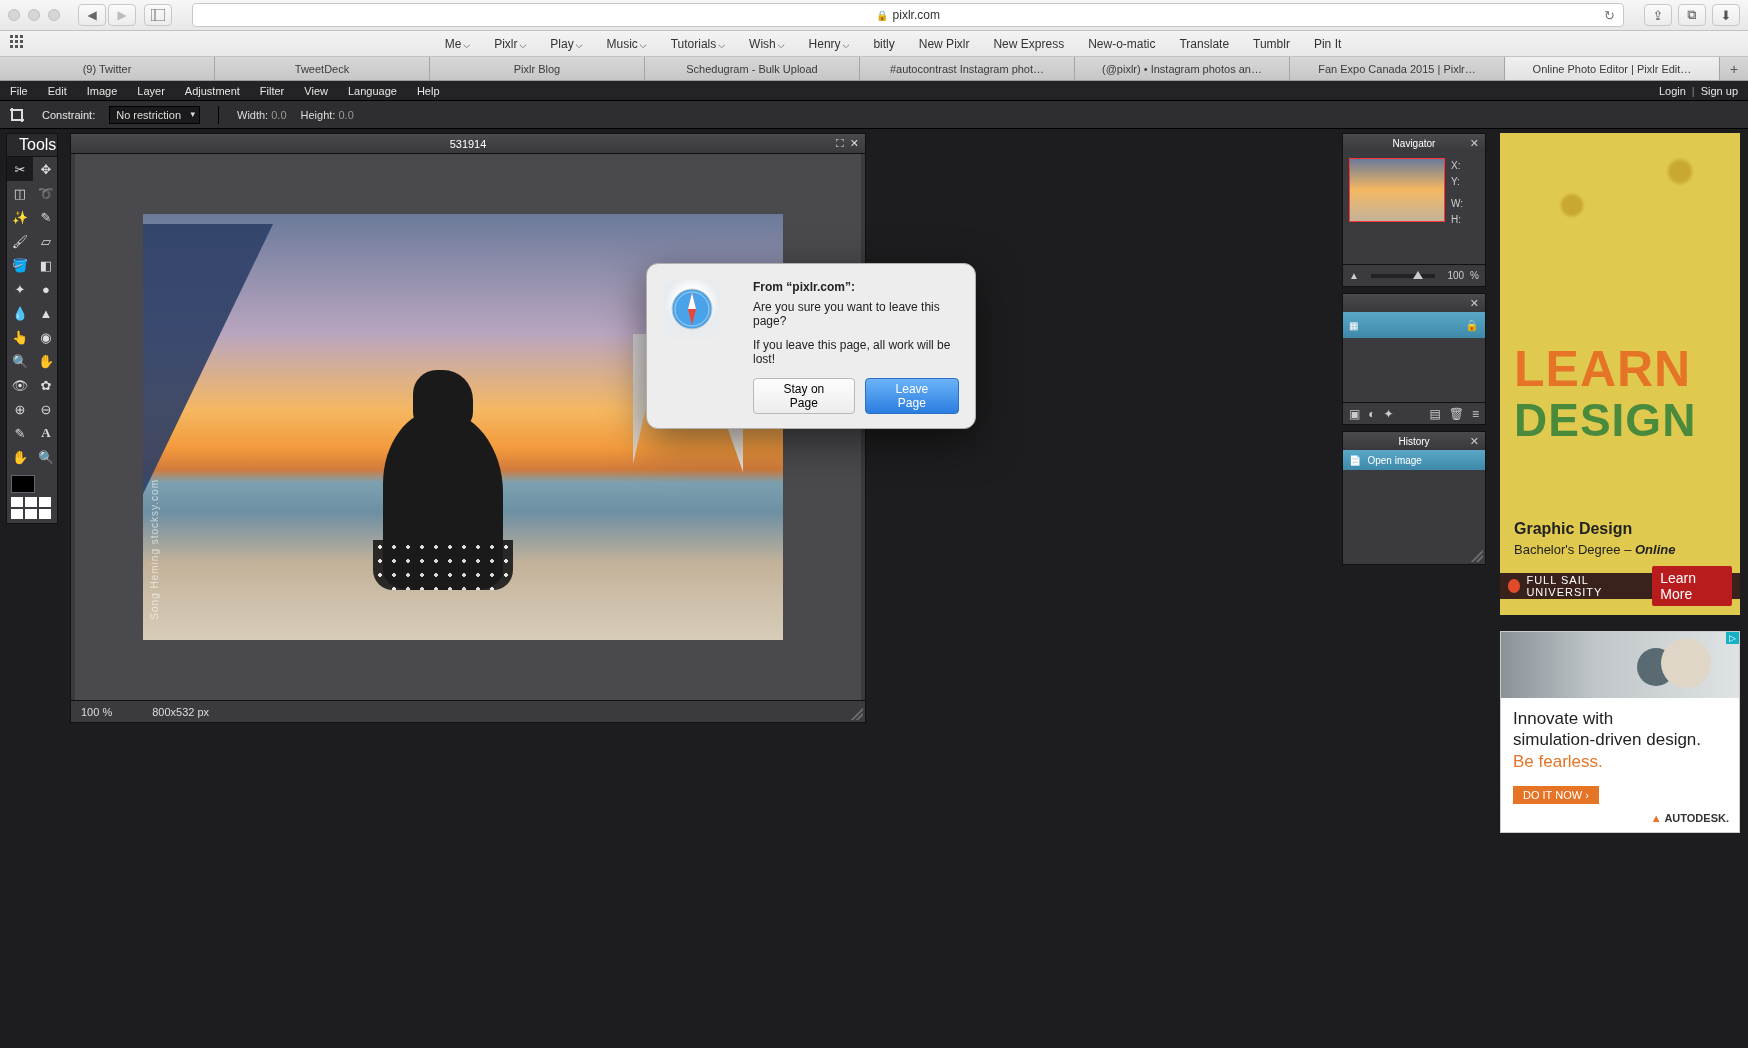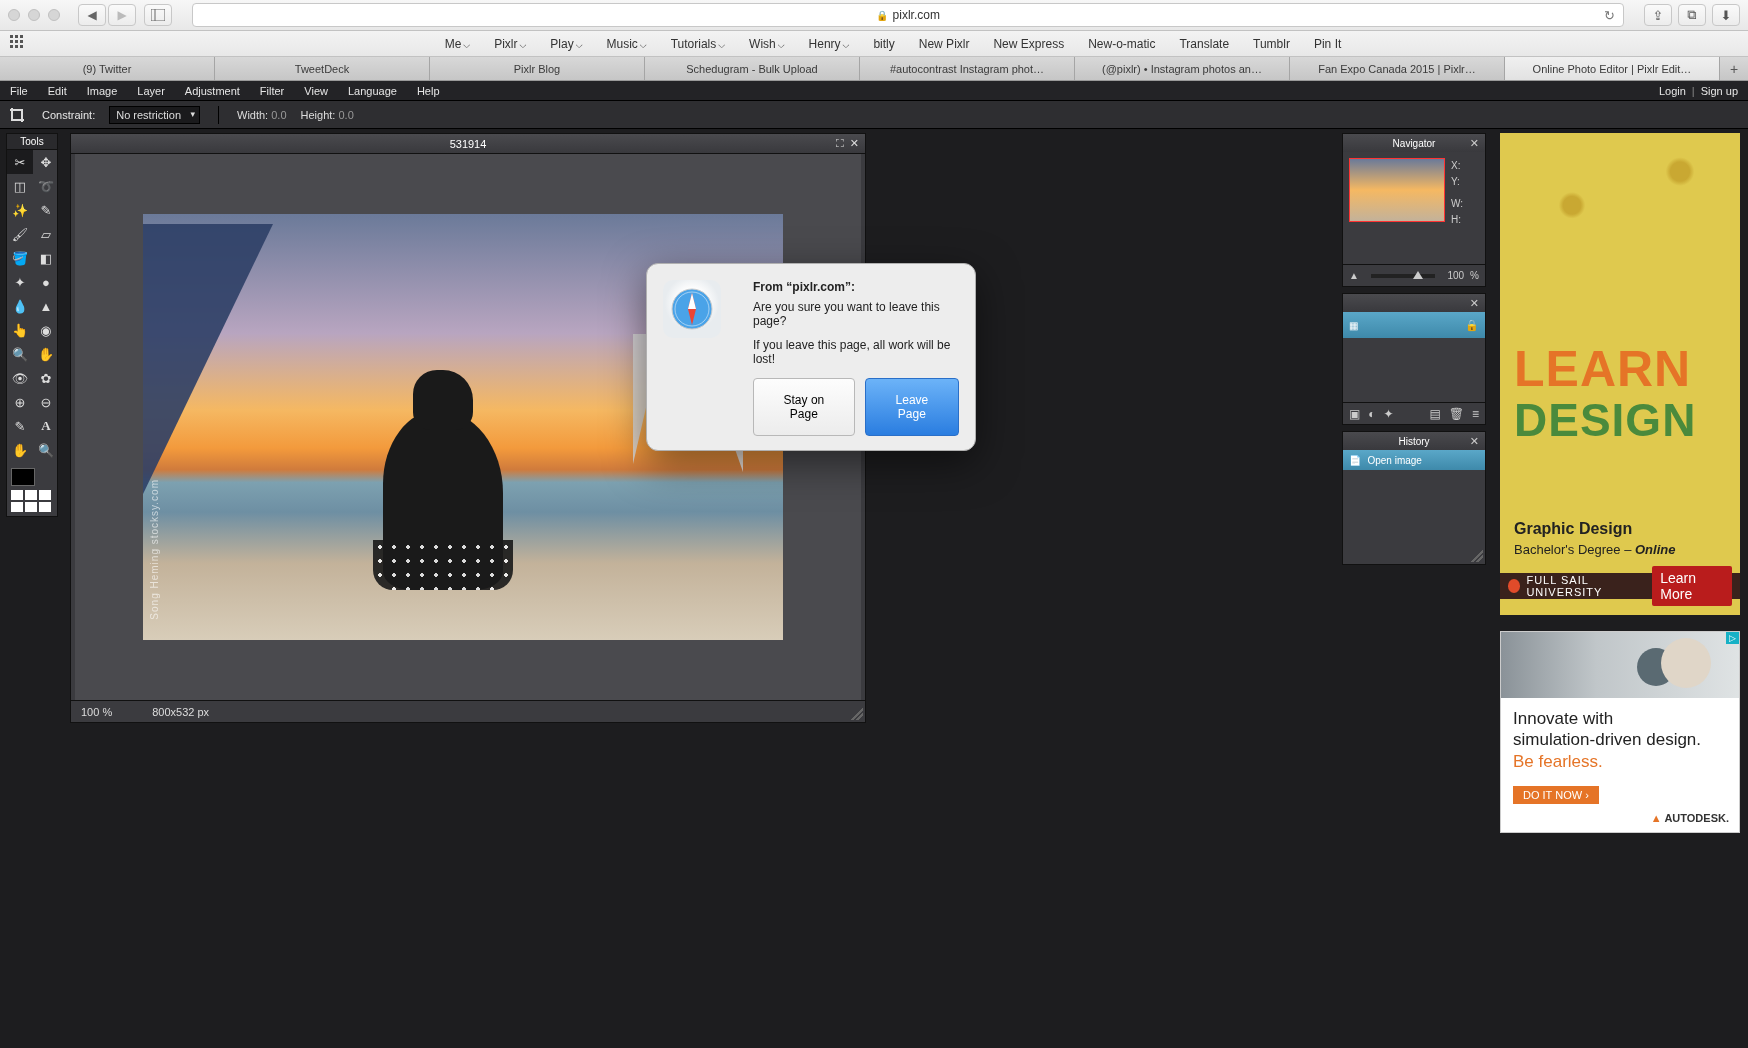--- a/index.html
+++ b/index.html
@@ -41,21 +41,21 @@
 .options-bar { height:28px; background:#2e2e31; display:flex; align-items:center; padding:0 6px; color:#e6e6e6; font-size:11px; gap:14px; border-bottom:1px solid #000; }
 .crop-icon { width:22px; height:22px; display:flex; align-items:center; justify-content:center; }
 .constraint-select { background:#1a1a1c; border:1px solid #000; padding:2px 18px 2px 6px; font-size:11px; color:#ddd; position:relative; }
 .constraint-select::after { content:"▾"; position:absolute; right:4px; font-size:9px; }
 .wh-label { color:#ddd; }
 .wh-val { color:#999; }
 .options-sep { width:1px; height:18px; background:#000; margin:0 4px; }
 
 .workspace { position:absolute; top:48px; left:0; right:258px; bottom:0; }
 .tools-panel { position:absolute; left:6px; top:4px; width:52px; background:#3b3b3f; border:1px solid #111; }
-.tools-title { background:#2a2a2d; color:#fff; font-size:10px; text-align:center; padding:2px 12px; border-bottom:1px solid #111; }
+.tools-title { background:#2a2a2d; color:#fff; font-size:16px; text-align:center; padding:2px 12px; border-bottom:1px solid #111; }
 .tools-grid { display:grid; grid-template-columns:26px 26px; }
 .tool { height:24px; display:flex; align-items:center; justify-content:center; color:#ddd; font-size:13px; }
 .tool.selected { background:#1b1b1d; }
 .swatches { padding:6px 4px 4px; }
 .fg-sw { width:24px; height:18px; background:#000; border:1px solid #666; margin-bottom:4px; }
 .sw-grid { display:grid; grid-template-columns:repeat(3,12px); grid-auto-rows:10px; gap:2px; }
 .sw-grid span { background:#fff; }
 
 
 .doc-window { position:absolute; left:70px; top:4px; width:796px; height:590px; background:#3b3b3f; border:1px solid #111; }
@@ -119,21 +119,21 @@
 .ad2-btn::after { content:" ›"; }
 .ad2-logo { position:absolute; right:10px; bottom:8px; font-size:11px; color:#333; font-weight:bold; }
 .ad2-logo::before { content:"▲ "; color:#e57427; }
 .dialog { position:absolute; left:646px; top:182px; width:330px; background:#ededed; border:1px solid #b0b0b0; border-radius:12px; box-shadow:0 12px 40px rgba(0,0,0,0.5); padding:16px 16px 14px 16px; display:flex; gap:32px; }
 .dialog-icon { width:58px; height:58px; border-radius:10px; background:radial-gradient(circle at 50% 40%,#fff 0 30%,#e8ecef 60%); display:flex; align-items:center; justify-content:center; position:relative; flex-shrink:0; }
 .dialog-icon svg { width:48px; height:48px; }
 .dialog-body { flex:1; font-size:12px; color:#222; }
 .dialog-title { font-weight:bold; margin-bottom:6px; font-size:12px; }
 .dialog-line { margin-bottom:10px; }
 .dialog-btns { display:flex; gap:10px; justify-content:flex-end; margin-top:12px; }
-.dlg-btn { padding:14px 16px; font-size:12px; border-radius:4px; border:1px solid #b8b8b8; background:linear-gradient(#fdfdfd,#ececec); }
+.dlg-btn { padding:3px 16px; font-size:12px; border-radius:4px; border:1px solid #b8b8b8; background:linear-gradient(#fdfdfd,#ececec); }
 .dlg-btn.primary { background:linear-gradient(#6cb3f8,#2a7de0); color:#fff; border-color:#2a6fc8; }
 </style>
 </head>
 <body>
 
 <div class="safari-toolbar">
   <div class="traffic-lights">
     <div class="traffic-light"></div>
     <div class="traffic-light"></div>
     <div class="traffic-light"></div>

